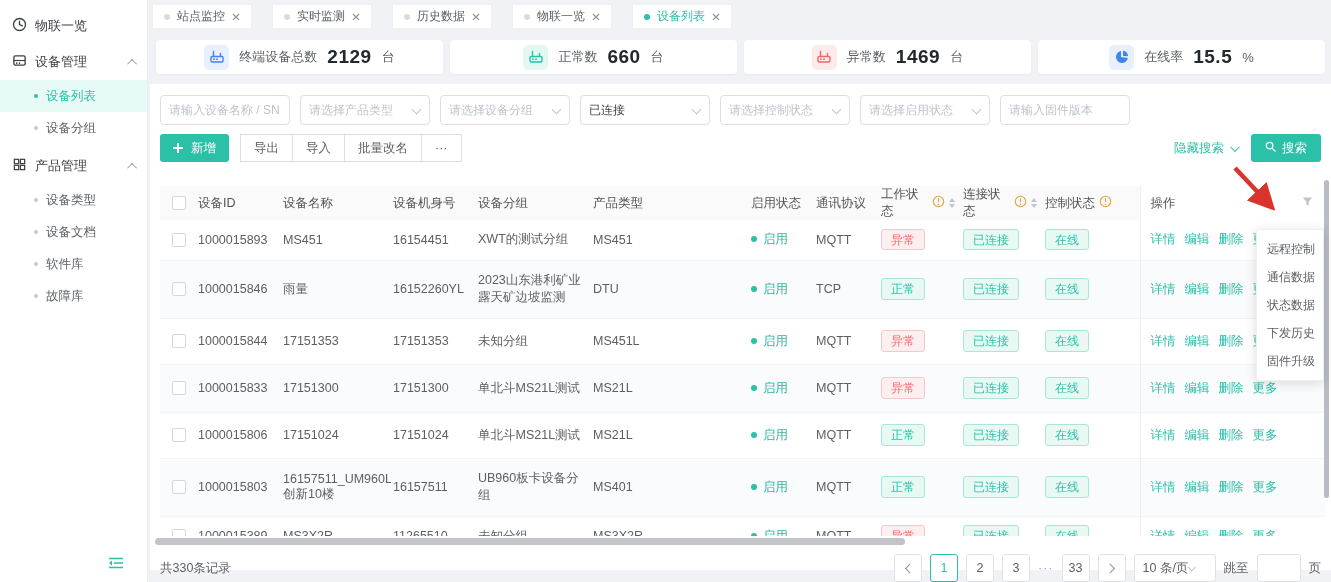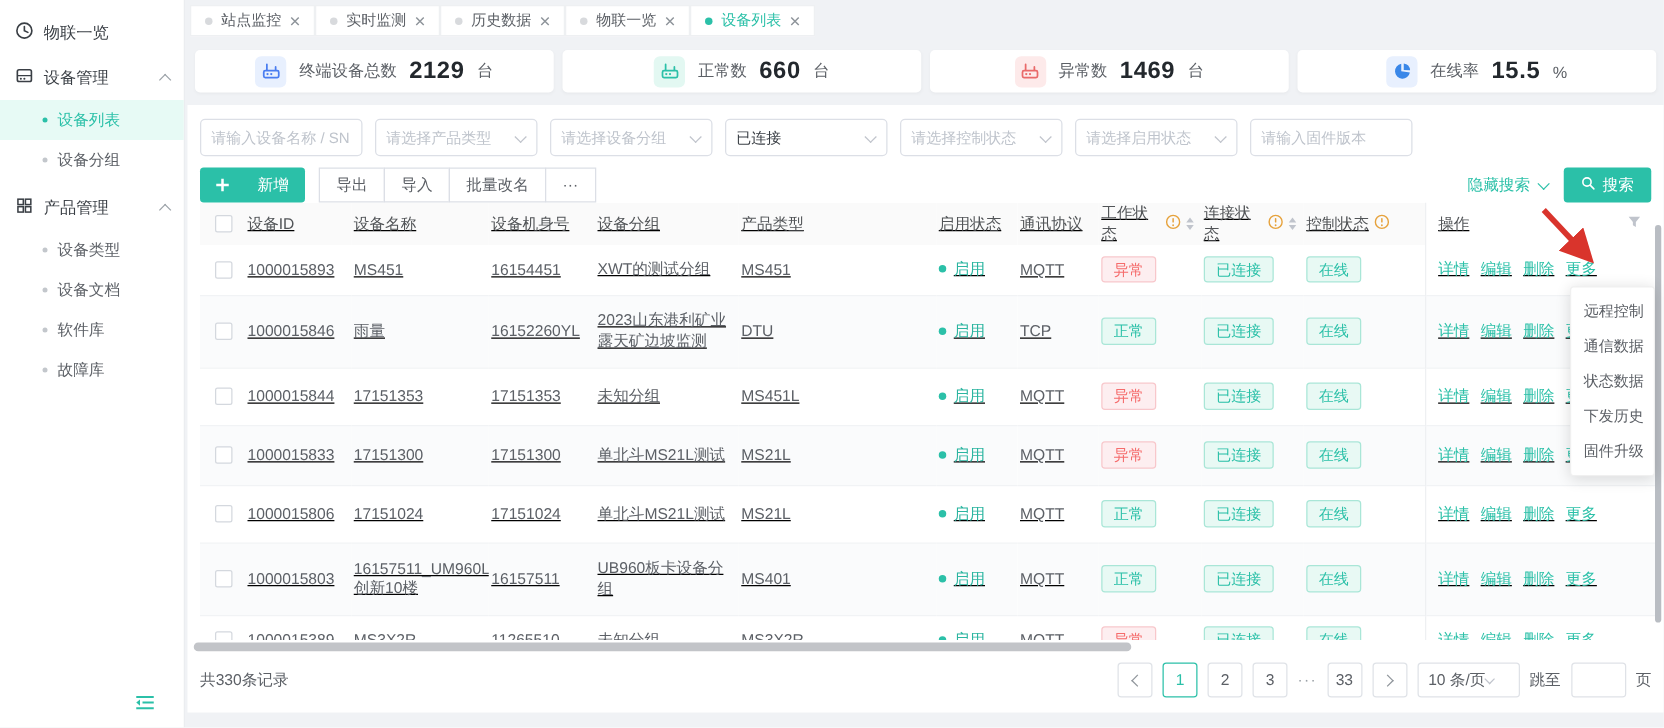--- a/index.html
+++ b/index.html
@@ -12,21 +12,21 @@
   .side-item { display:flex; align-items:center; height:36px; padding:0 10px 0 12px; font-size:13px; color:#3a3f45; cursor:pointer; }
   .side-item .lbl { flex:1; margin-left:8px; }
   .side-sub { display:flex; align-items:center; height:32px; padding-left:34px; font-size:12.5px; color:#5c6066; cursor:pointer; }
   .side-sub .dot { width:4px; height:4px; border-radius:50%; background:#c3c7cc; margin-right:8px; }
   .side-sub.active { background:#e7faf5; color:#2bc0a8; }
   .side-sub.active .dot { background:#2bc0a8; }
   .caret-up { width:7px; height:7px; border-left:1.5px solid #9aa0a6; border-top:1.5px solid #9aa0a6; transform:rotate(45deg) translateY(2px); }
   .collapse-btn { position:absolute; left:108px; bottom:8px; cursor:pointer; }
 
   
-  .tabbar { position:absolute; left:152px; top:4px; display:flex; gap:0; z-index:5;font-family:Liberation Serif, serif; }
+  .tabbar { position:absolute; left:152px; top:4px; display:flex; gap:20px; z-index:5;font-family:Liberation Serif, serif; }
   .tab { display:flex; align-items:center; gap:7px; height:25px; padding:0 11px; background:#fff; border:1px solid #eef0f2; font-size:12px; color:#5c6066; cursor:pointer; }
   .tab .tdot { width:6px; height:6px; border-radius:50%; background:#d8dadd; }
   .tab.active { color:#2bc0a8; }
   .tab.active .tdot { background:#2bc0a8; }
   .xicon { display:inline-flex; }
 
   
   .stats { position:absolute; left:156px; top:40px; width:1169px; display:flex; gap:7px; }
   .card { flex:1; height:34px; background:#fff; border-radius:4px; box-shadow:0 1px 3px rgba(0,0,0,.04); display:flex; align-items:center; justify-content:center; gap:10px; }
   .card .icobox { width:25px; height:25px; border-radius:5px; display:flex; align-items:center; justify-content:center; }
@@ -37,33 +37,33 @@
 
   
   .panel { position:absolute; left:150px; top:84px; width:1181px; height:486px; background:#fff; }
   .filters { display:flex; gap:10px; padding:11px 0 0 10px; }
   .f-field { position:relative; width:130px; height:30px; border:1px solid #dcdfe6; border-radius:4px; background:#fff; display:flex; align-items:center; }
   .f-field input { width:100%; height:100%; border:0; outline:none; background:transparent; padding:0 8px; font-size:12px; color:#7f1d1d; font-family:inherit; }
   .f-field input::placeholder { color:#bfc4cc; }
   .f-field .chev { position:absolute; right:9px; top:10px; width:7px; height:7px; border-right:1.4px solid #c0c4cc; border-bottom:1.4px solid #c0c4cc; transform:rotate(45deg); pointer-events:none; }
 
   .toolbar { display:flex; align-items:center; margin:9px 10px 0 10px; }
-  .btn-add { display:flex; align-items:center; gap:23px; height:28px; padding:0 13px; background:#2bc0a8; color:#fff; font-size:12.5px; border-radius:3px; cursor:pointer; }
+  .btn-add { display:flex; align-items:center; gap:8px; height:28px; padding:0 13px; background:#2bc0a8; color:#fff; font-size:12.5px; border-radius:3px; cursor:pointer; }
   .plus-icon { position:relative; width:10px; height:10px; }
   .plus-icon::before { content:""; position:absolute; left:0; top:4.4px; width:10px; height:1.4px; background:#fff; }
   .plus-icon::after { content:""; position:absolute; left:4.4px; top:0; width:1.4px; height:10px; background:#fff; }
   .btn-group { display:flex; margin-left:12px; }
   .btn-plain { height:28px; padding:0 13px; display:flex; align-items:center; background:#fff; border:1px solid #dcdfe6; font-size:12.5px; color:#5c6066; margin-left:-1px; cursor:pointer; }
   .toolbar-right { margin-left:auto; display:flex; align-items:center; gap:14px; }
   .hide-search { display:flex; align-items:center; gap:6px; color:#2bc0a8; font-size:12.5px; cursor:pointer;padding-left:36px; }
   .hide-search .chev { width:7px; height:7px; border-right:1.4px solid #2bc0a8; border-bottom:1.4px solid #2bc0a8; transform:rotate(45deg) translateY(-2px); }
   .btn-search { display:flex; align-items:center; gap:6px; height:28px; padding:0 14px; background:#2bc0a8; color:#fff; font-size:12.5px; border-radius:3px; cursor:pointer; }
 
   
-  .table-wrap { margin:0 0 0 10px; width:1165px; height:350px; overflow:hidden;text-decoration:underline; }
+  .table-wrap { margin:24px 0 0 10px; width:1165px; height:350px; overflow:hidden; }
   table { border-collapse:collapse; table-layout:fixed; width:1165px; font-size:12.5px; color:#5c6066; }
   th { font-weight:normal; color:#515457; text-align:left; background:#fafafa; }
   thead tr { height:34px; }
   th,td { padding:0 6px 0 2px; overflow:hidden; }
   tbody tr { border-bottom:1px solid #f1f3f5; }
   tbody tr.zebra { background:#fafbfc; }
   tr.h40{height:40px} tr.h46{height:46px} tr.h48{height:48px} tr.h58{height:58px}
   .th-flex { display:flex; align-items:center; gap:4px; }
   .cb { display:inline-block; width:14px; height:14px; border:1px solid #d4d8de; border-radius:2px; background:#fff; vertical-align:middle; cursor:pointer; }
   .c-cb { padding-left:12px; }

